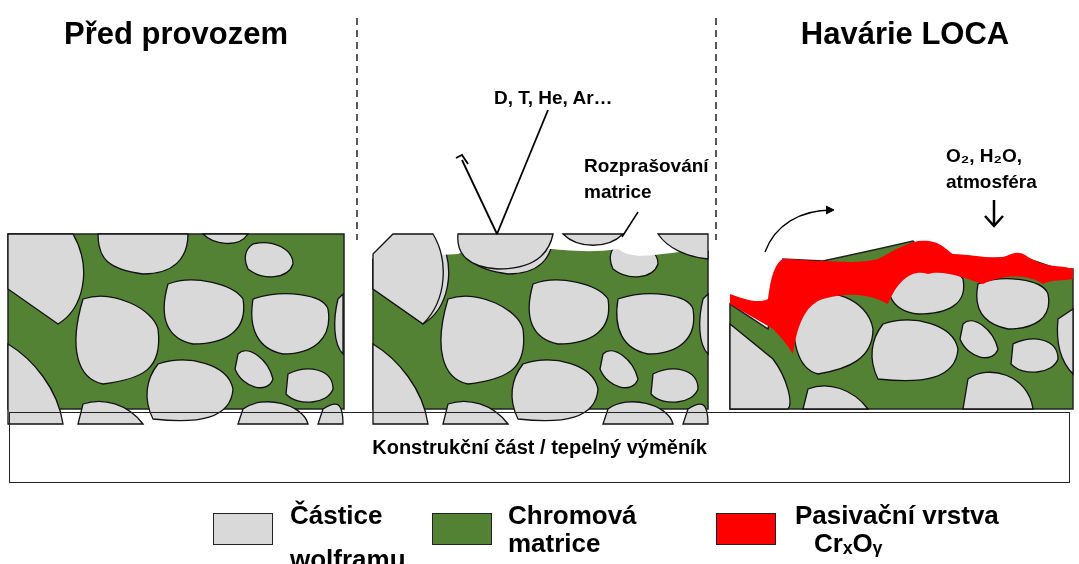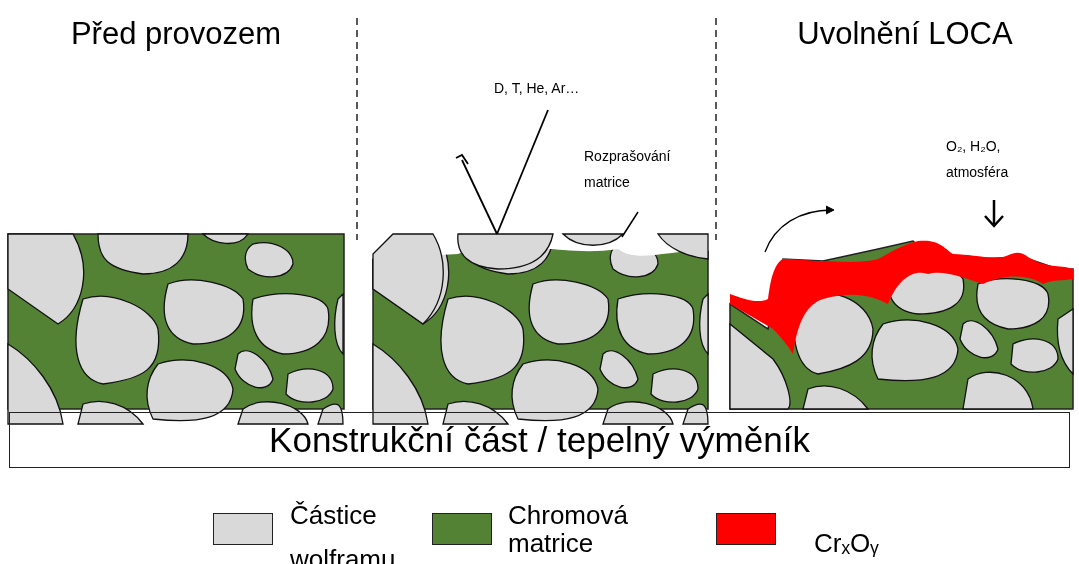--- a/index.html
+++ b/index.html
@@ -1,29 +1,29 @@
 <!DOCTYPE html>
 <html><head>
 <meta charset="utf-8">
 <style>
   body{margin:0;background:#fff;}
-  #root{position:relative;width:1079px;height:564px;background:#fff;overflow:hidden;font-family:"Liberation Sans",sans-serif;color:#000;}
+  #root{position:relative;width:1079px;height:564px;background:#fff;overflow:hidden;font-family:"Liberation Sans",sans-serif;color:#000;font-weight:bold;}
   .title{position:absolute;top:16px;font-size:31px;text-align:center;width:320px;}
-  .lbl{position:absolute;font-size:14px;}
+  .lbl{position:absolute;font-size:19px;margin-top:7px;}
   svg{position:absolute;left:0;top:0;}
-  .base{position:absolute;left:9px;top:412px;width:1061px;height:56px;border:1.5px solid #222;box-sizing:border-box;display:flex;align-items:center;justify-content:center;font-size:35px;}
+  .base{position:absolute;left:9px;top:412px;width:1061px;height:71px;border:1.5px solid #222;box-sizing:border-box;display:flex;align-items:center;justify-content:center;font-size:20px;}
   .leg-sw{position:absolute;width:60px;height:32px;border:1.5px solid #222;box-sizing:border-box;}
   .leg-t{position:absolute;font-size:26px;line-height:27px;}
 </style>
 </head>
 <body>
 
 <div id="root">
   <div class="title" style="left:16px">Před provozem</div>
-  <div class="title" style="left:745px">Uvolnění LOCA</div>
+  <div class="title" style="left:745px">Havárie LOCA</div>
 
   <svg width="1079" height="564">
     <defs>
       <g id="grains">
         <path d="M5,5 L70,5 C90,40 80,80 55,95 L5,60Z"></path>
         <path d="M95,5 L185,5 C185,30 170,45 140,45 C105,40 95,30 95,5Z"></path>
         <path d="M200,5 L245,5 C235,20 210,15 200,5Z"></path>
         <path d="M250,15 C270,10 290,20 290,35 C285,50 260,52 245,40 C240,30 242,20 250,15Z"></path>
         <path d="M165,55 C190,45 230,55 240,70 C245,100 225,115 190,115 C165,110 155,90 165,55Z"></path>
         <path d="M250,70 C280,60 320,65 325,80 C330,110 310,125 280,125 C255,120 245,100 250,70Z"></path>
@@ -97,14 +97,15 @@
 
   <div class="leg-sw" style="left:213px;top:513px;background:#d9d9d9"></div>
   <div class="leg-t" style="left:290px;top:502px">Částice</div>
   <div class="leg-t" style="left:290px;top:546px">wolframu</div>
 
   <div class="leg-sw" style="left:432px;top:513px;background:#548235"></div>
   <div class="leg-t" style="left:508px;top:502px">Chromová</div>
   <div class="leg-t" style="left:508px;top:530px">matrice</div>
 
   <div class="leg-sw" style="left:716px;top:513px;background:#ff0000"></div>
+  <div class="leg-t" style="left:795px;top:502px">Pasivační vrstva</div>
   <div class="leg-t" style="left:814px;top:530px">CrₓOᵧ</div>
 </div>
 
 </body></html>

